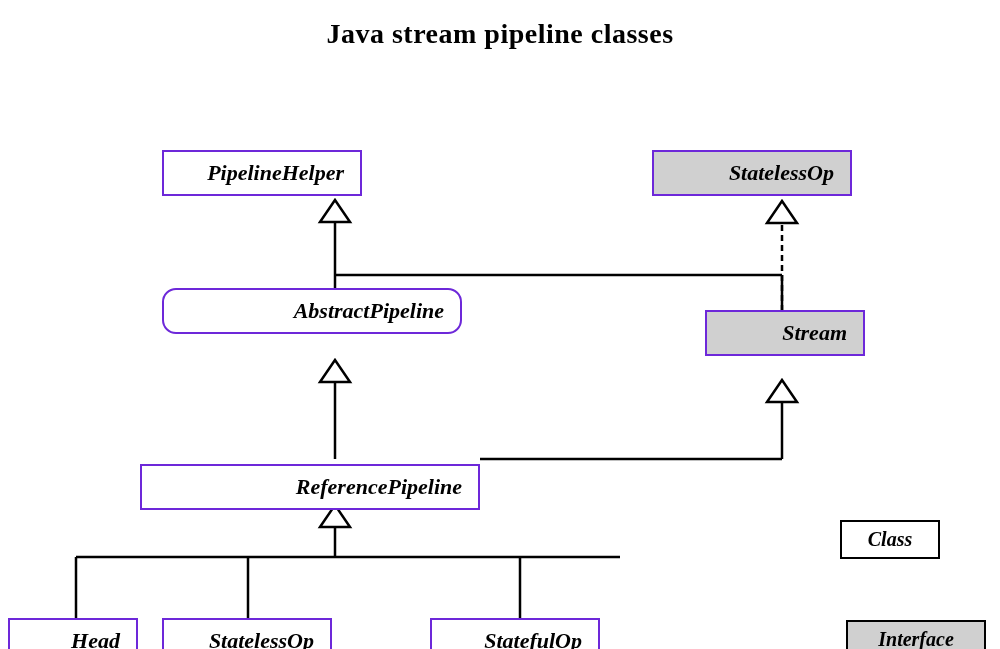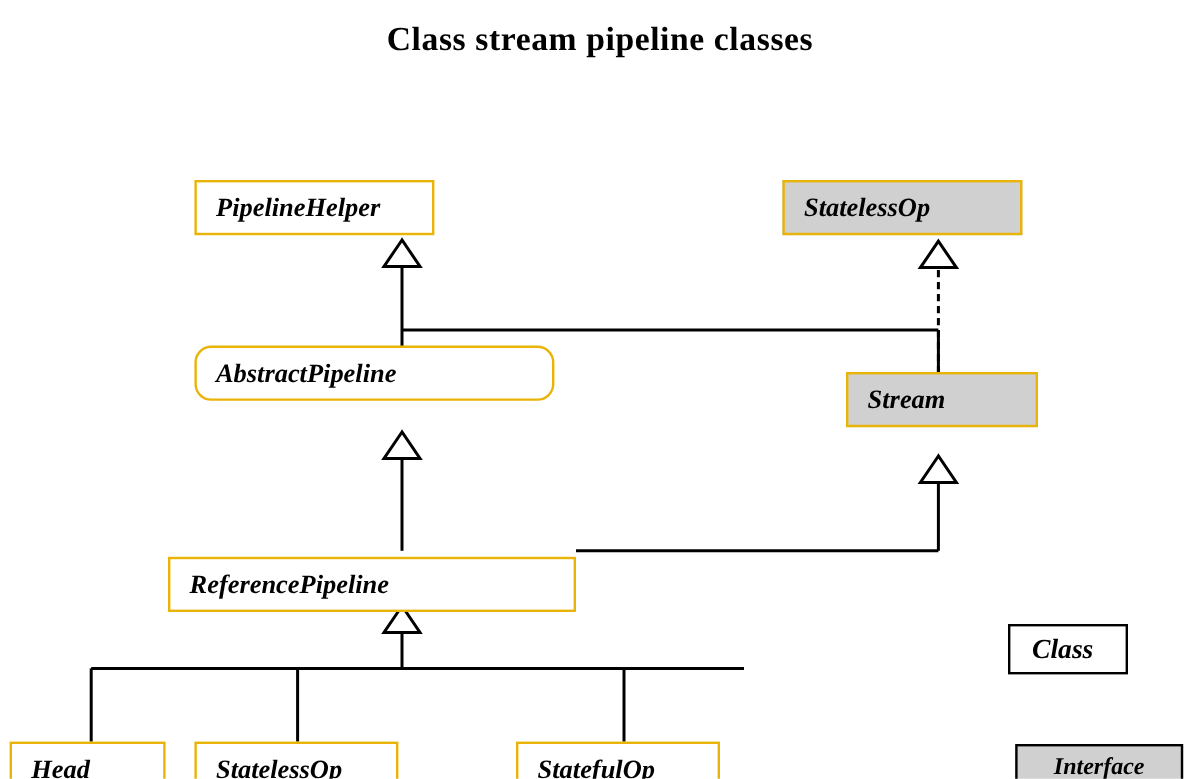--- a/index.html
+++ b/index.html
@@ -18,64 +18,64 @@
       padding: 18px 0 10px 0;
       letter-spacing: 0.5px;
     }
     .diagram {
       position: relative;
       width: 1000px;
       height: 590px;
     }
     .box {
       position: absolute;
-      border: 2px solid #eab308;
+      border: 2px solid #6d28d9;
       background: #fff;
       font-size: 22px;
       font-weight: bold;
       font-style: italic;
       padding: 8px 16px;
-      text-align: left;
+      text-align: right;
       white-space: nowrap;
     }
     .box.interface-box {
       background: #d0d0d0;
     }
     svg.arrows {
       position: absolute;
       top: 0; left: 0;
       width: 1000px;
       height: 590px;
       pointer-events: none;
     }
     .legend-class {
       position: absolute;
       border: 2px solid #000;
       background: #fff;
-      font-size: 23px;
+      font-size: 20px;
       font-weight: bold;
       font-style: italic;
       padding: 6px 18px;
-      text-align: left;
+      text-align: center;
     }
     .legend-interface {
       position: absolute;
       border: 2px solid #000;
       background: #d0d0d0;
       font-size: 20px;
       font-weight: bold;
       font-style: italic;
       padding: 6px 18px;
       text-align: center;
     }
   </style>
 </head>
 <body>
 
-<div class="title">Class stream pipeline classes</div>
+<div class="title">Java stream pipeline classes</div>
 
 <div class="diagram">
 
   <svg class="arrows">
 
     <line x1="335" y1="229" x2="335" y2="162" stroke="#000" stroke-width="2.5"></line>
     <polygon points="335,140 320,162 350,162" fill="white" stroke="#000" stroke-width="2.5"></polygon>
 
     <line x1="782" y1="251" x2="782" y2="163" stroke="#000" stroke-width="2.5" stroke-dasharray="6,4"></line>
     <polygon points="782,141 767,163 797,163" fill="white" stroke="#000" stroke-width="2.5"></polygon>

